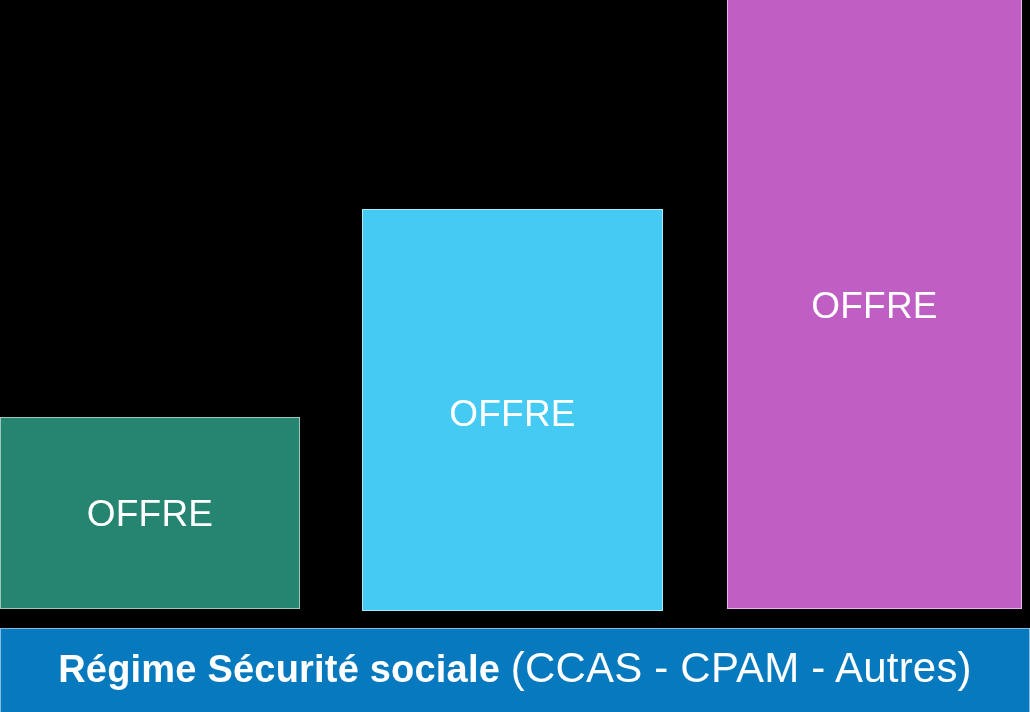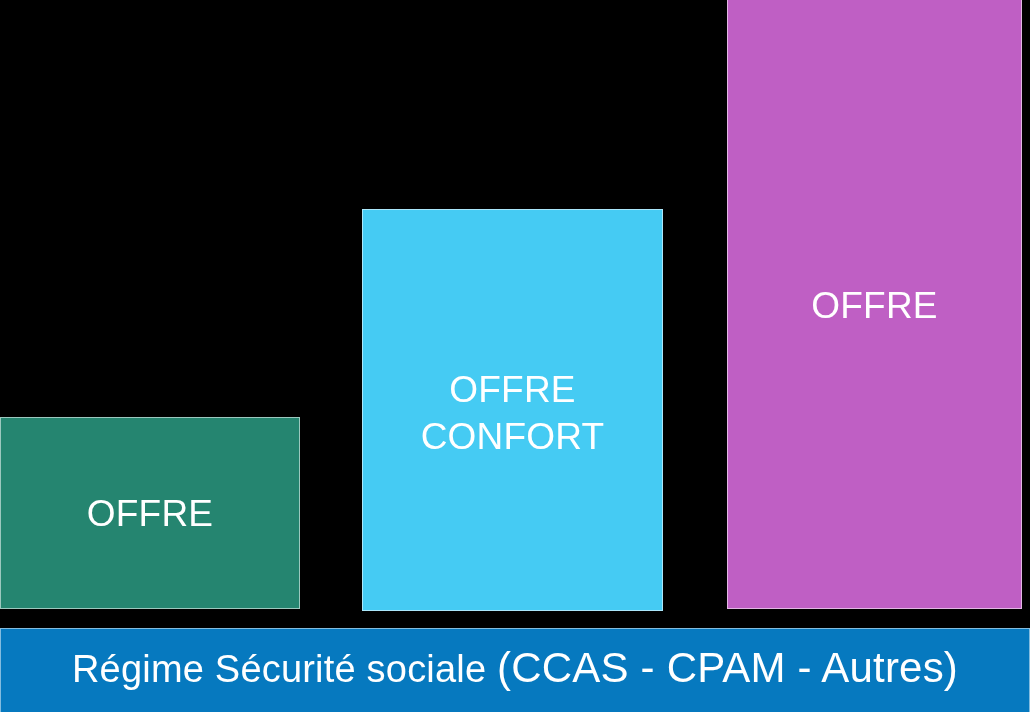--- a/index.html
+++ b/index.html
@@ -87,42 +87,41 @@
     justify-content: center;
   }
   .base-text {
     display: block;
     width: 100%;
     white-space: nowrap;
     transform: translateY(-3px);
   }
   .base-main {
     font-size: 38px;
-    font-weight: 400;
+    font-weight: 700;
   }
   .base-sub {
     font-size: 42px;
     font-weight: 400;
   }
 </style>
 </head>
 <body>
 
 <div id="stage">
 
   <div class="bar offer-bar" id="bar-equilibre">
     <span class="offer-label">
       <span>OFFRE</span><br>
     </span>
   </div>
 
   <div class="bar offer-bar" id="bar-confort">
     <span class="offer-label">
       <span>OFFRE</span><br>
-      <span>CONFORT</span>
     </span>
   </div>
 
   <div class="bar offer-bar" id="bar-optimum">
     <span class="offer-label">
       <span>OFFRE</span><br>
     </span>
   </div>
 
   <div class="bar" id="bar-base">

